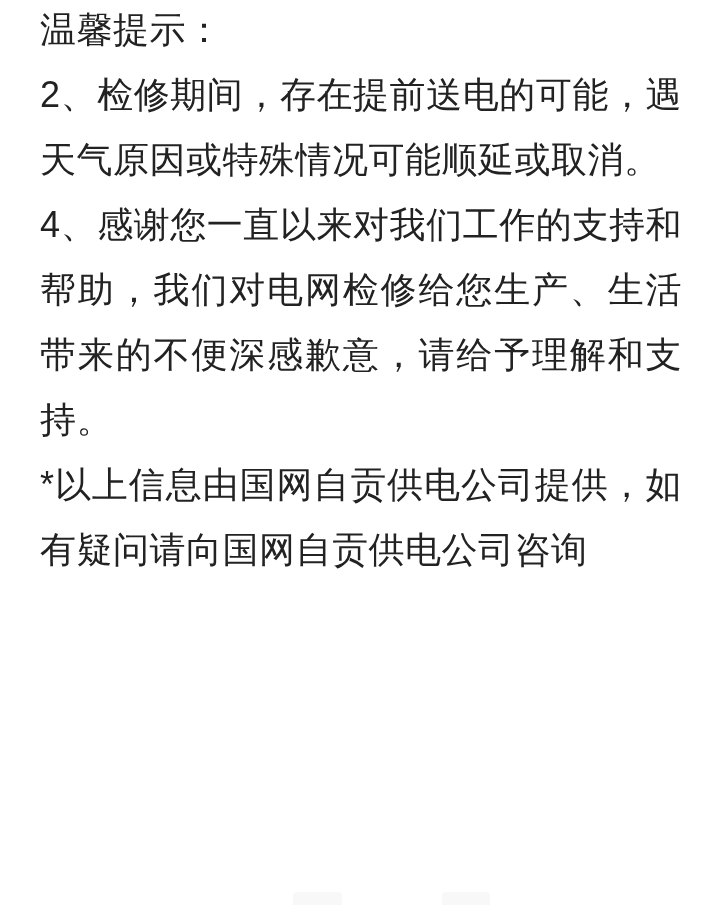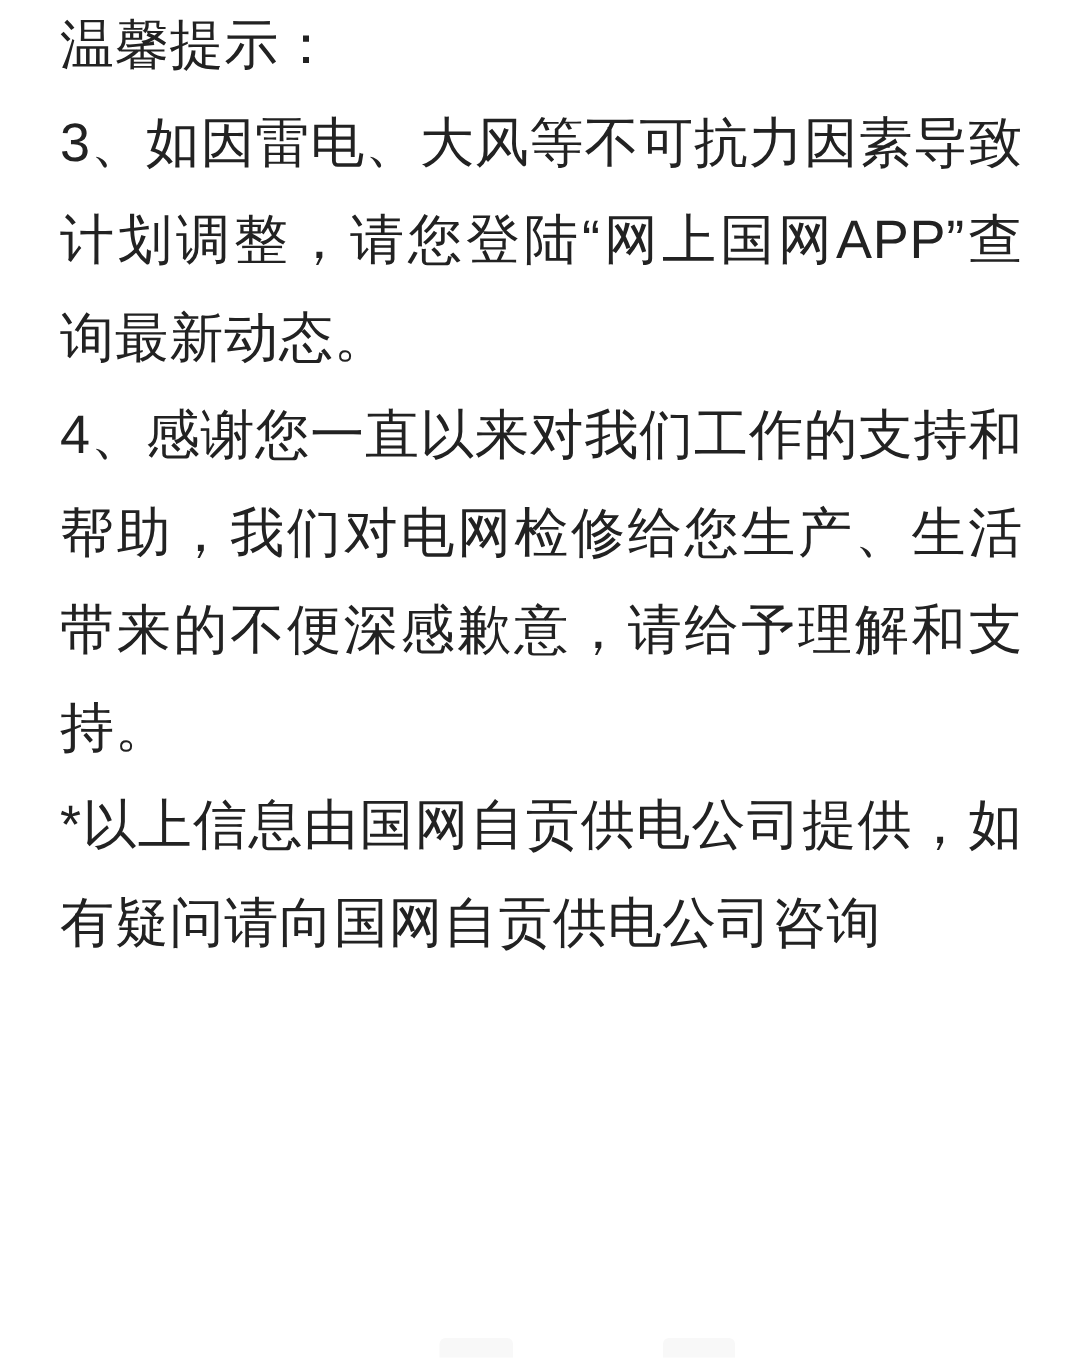--- a/index.html
+++ b/index.html
@@ -43,19 +43,19 @@
     border-radius: 4px 4px 0 0;
   }
   .partial-left  { left: 293px; width: 49px; }
   .partial-right { left: 442px; width: 48px; }
 </style>
 </head>
 <body>
 
 <div class="notice">
   <p>温馨提示：</p>
-  <p>3、如因雷电、大风等不可抗力因素导致计划调整，请您登陆“网上国网APP”查询最新动态。</p>
+  <p>2、检修期间，存在提前送电的可能，遇天气原因或特殊情况可能顺延或取消。</p>
   <p>4、感谢您一直以来对我们工作的支持和帮助，我们对电网检修给您生产、生活带来的不便深感歉意，请给予理解和支持。</p>
   <p>*以上信息由国网自贡供电公司提供，如有疑问请向国网自贡供电公司咨询</p>
 </div>
 
 <div class="partial partial-left"></div>
 <div class="partial partial-right"></div>
 
 </body></html>

